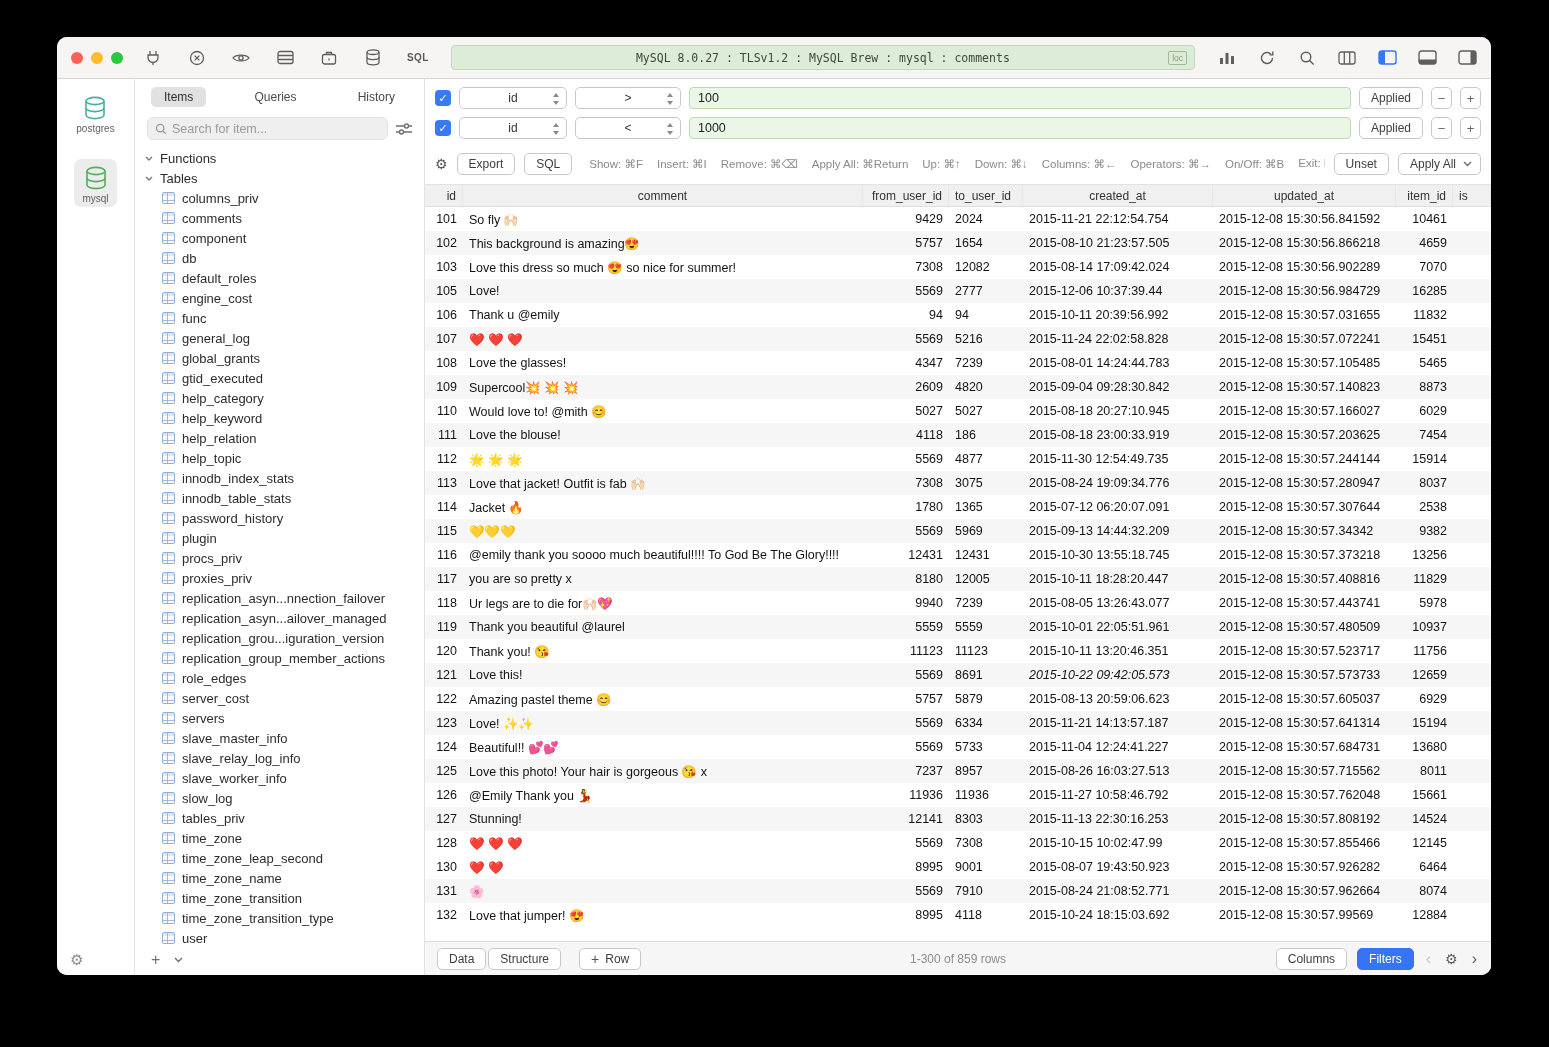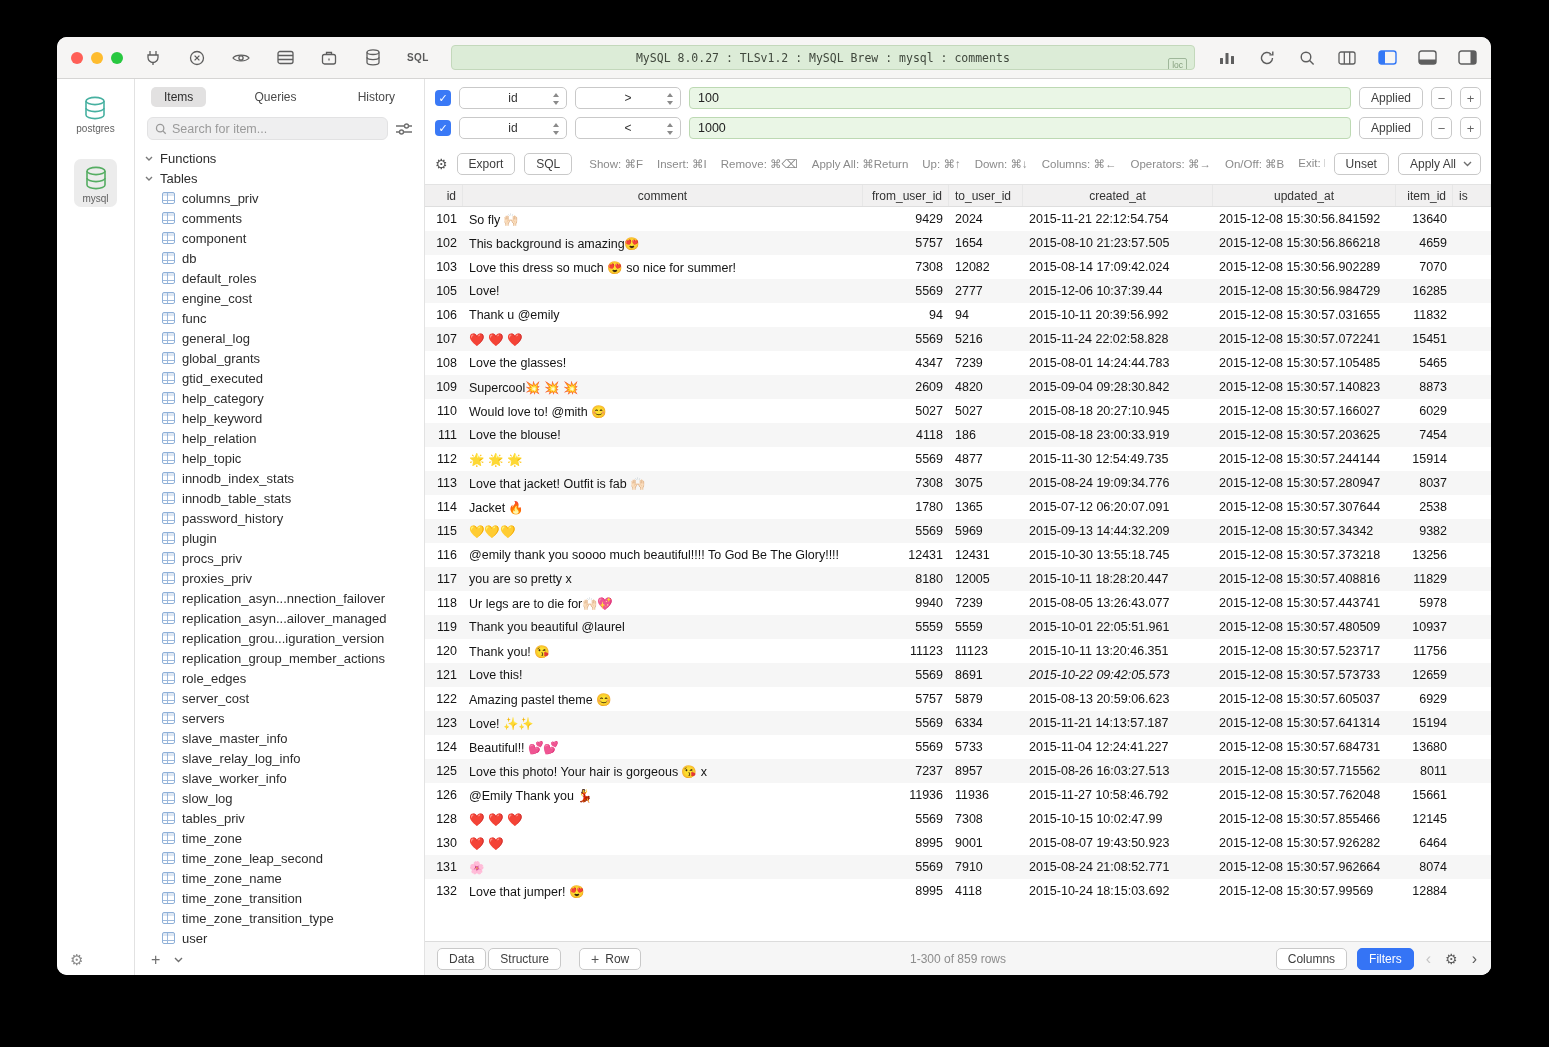--- a/index.html
+++ b/index.html
@@ -11,21 +11,21 @@
   .lights{display:flex;gap:8px;margin-right:20px;}
   .light{width:12px;height:12px;border-radius:50%;}
   .light.red{background:#ff5f57;}
   .light.yellow{background:#febc2e;}
   .light.green{background:#28c840;}
   .tb-icons{display:flex;align-items:center;gap:24px;color:#5e5e5e;}
   .tb-icons.right{gap:20px;}
   .tb-icon{display:inline-flex;align-items:center;justify-content:center;width:20px;height:18px;}
   .sql-label{font-size:10px;font-weight:bold;color:#5a5a5a;letter-spacing:.4px;}
   .titlebox{flex:1;margin:0 22px;height:25px;background:#dcecd7;border:1px solid #c3d8bb;border-radius:4px;display:flex;align-items:center;justify-content:center;position:relative;font-family:"DejaVu Sans Mono",monospace;font-size:11.5px;color:#40483d;white-space:nowrap;overflow:hidden;}
-  .loc-badge{position:absolute;right:7px;top:12px;border:1px solid #9fb79a;border-radius:2px;font-size:8.5px;line-height:12px;padding:0 3px;color:#86a07e;font-family:"Liberation Sans",sans-serif;}
+  .loc-badge{position:absolute;right:7px;top:5px;border:1px solid #9fb79a;border-radius:2px;font-size:8.5px;line-height:12px;padding:0 3px;color:#86a07e;font-family:"Liberation Sans",sans-serif;}
 
   
   .content{flex:1;display:flex;min-height:0;}
 
   
   .rail{width:78px;min-width:78px;border-right:1px solid #e2e2e2;position:relative;display:flex;flex-direction:column;align-items:center;padding-top:10px;background:#fff;}
   .conn{display:flex;flex-direction:column;align-items:center;gap:2px;margin-bottom:22px;padding:6px 8px 3px;border-radius:7px;cursor:default;}
   .conn.selected{background:#ececec;}
   .conn-label{font-size:10px;color:#5f5f5f;}
   .rail-gear{position:absolute;bottom:8px;left:13px;font-size:15px;color:#8b8b8b;line-height:1;}
@@ -491,21 +491,21 @@
           <div class="gh-cell" style="width: 38px; justify-content: flex-start;">is</div>
         </div>
       <div class="grid-body">
           <div class="grid-row">
             <div class="gc" style="width: 38px; justify-content: flex-end;">101</div>
             <div class="gc" style="width: 400px; justify-content: flex-start;">So fly 🙌🏻</div>
             <div class="gc" style="width: 86px; justify-content: flex-end;">9429</div>
             <div class="gc" style="width: 74px; justify-content: flex-start;">2024</div>
             <div class="gc" style="width: 190px; justify-content: flex-start;">2015-11-21 22:12:54.754</div>
             <div class="gc" style="width: 183px; justify-content: flex-start;">2015-12-08 15:30:56.841592</div>
-            <div class="gc" style="width: 57px; justify-content: flex-end;">13640</div>
+            <div class="gc" style="width: 57px; justify-content: flex-end;">10461</div>
             <div class="gc" style="width: 38px; justify-content: flex-start;"></div>
           </div>
           <div class="grid-row alt">
             <div class="gc" style="width: 38px; justify-content: flex-end;">102</div>
             <div class="gc" style="width: 400px; justify-content: flex-start;">This background is amazing😍</div>
             <div class="gc" style="width: 86px; justify-content: flex-end;">5757</div>
             <div class="gc" style="width: 74px; justify-content: flex-start;">1654</div>
             <div class="gc" style="width: 190px; justify-content: flex-start;">2015-08-10 21:23:57.505</div>
             <div class="gc" style="width: 183px; justify-content: flex-start;">2015-12-08 15:30:56.866218</div>
             <div class="gc" style="width: 57px; justify-content: flex-end;">4659</div>
@@ -732,20 +732,30 @@
             <div class="gc" style="width: 38px; justify-content: flex-start;"></div>
           </div>
           <div class="grid-row">
             <div class="gc" style="width: 38px; justify-content: flex-end;">126</div>
             <div class="gc" style="width: 400px; justify-content: flex-start;">@Emily Thank you 💃</div>
             <div class="gc" style="width: 86px; justify-content: flex-end;">11936</div>
             <div class="gc" style="width: 74px; justify-content: flex-start;">11936</div>
             <div class="gc" style="width: 190px; justify-content: flex-start;">2015-11-27 10:58:46.792</div>
             <div class="gc" style="width: 183px; justify-content: flex-start;">2015-12-08 15:30:57.762048</div>
             <div class="gc" style="width: 57px; justify-content: flex-end;">15661</div>
+            <div class="gc" style="width: 38px; justify-content: flex-start;"></div>
+          </div>
+          <div class="grid-row alt">
+            <div class="gc" style="width: 38px; justify-content: flex-end;">127</div>
+            <div class="gc" style="width: 400px; justify-content: flex-start;">Stunning!</div>
+            <div class="gc" style="width: 86px; justify-content: flex-end;">12141</div>
+            <div class="gc" style="width: 74px; justify-content: flex-start;">8303</div>
+            <div class="gc" style="width: 190px; justify-content: flex-start;">2015-11-13 22:30:16.253</div>
+            <div class="gc" style="width: 183px; justify-content: flex-start;">2015-12-08 15:30:57.808192</div>
+            <div class="gc" style="width: 57px; justify-content: flex-end;">14524</div>
             <div class="gc" style="width: 38px; justify-content: flex-start;"></div>
           </div>
           <div class="grid-row">
             <div class="gc" style="width: 38px; justify-content: flex-end;">128</div>
             <div class="gc" style="width: 400px; justify-content: flex-start;">❤️ ❤️ ❤️</div>
             <div class="gc" style="width: 86px; justify-content: flex-end;">5569</div>
             <div class="gc" style="width: 74px; justify-content: flex-start;">7308</div>
             <div class="gc" style="width: 190px; justify-content: flex-start;">2015-10-15 10:02:47.99</div>
             <div class="gc" style="width: 183px; justify-content: flex-start;">2015-12-08 15:30:57.855466</div>
             <div class="gc" style="width: 57px; justify-content: flex-end;">12145</div>

